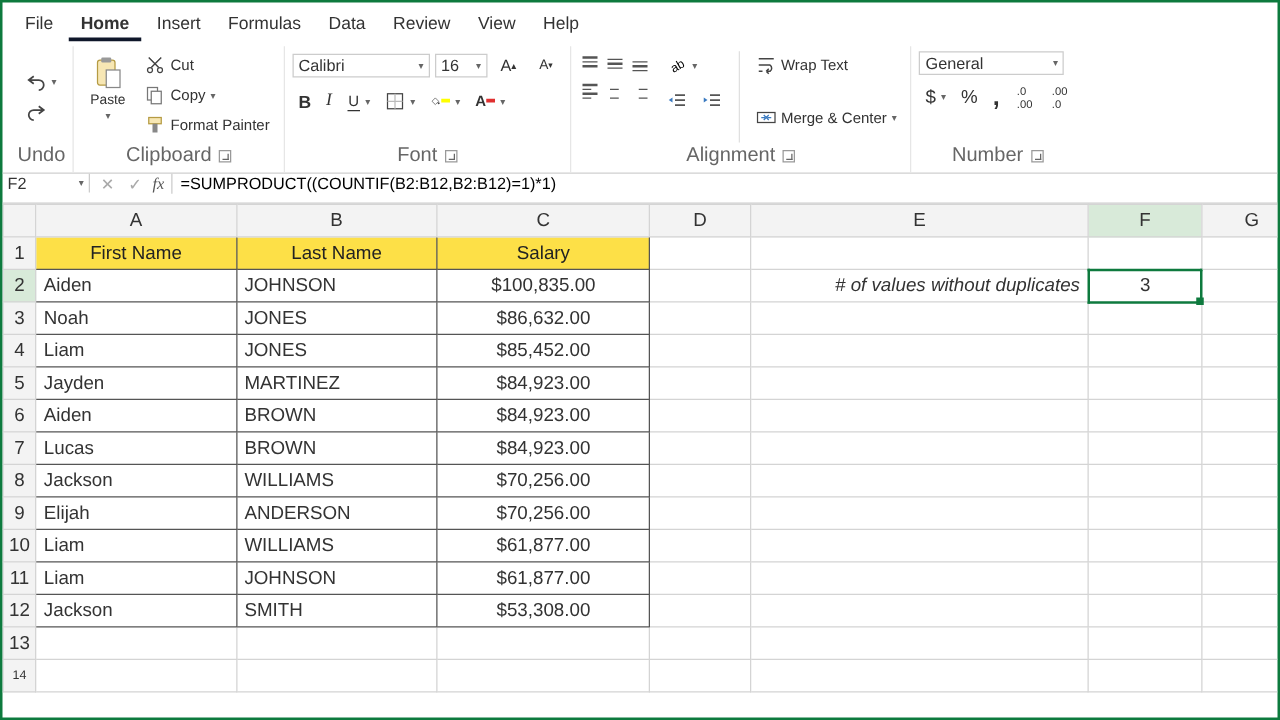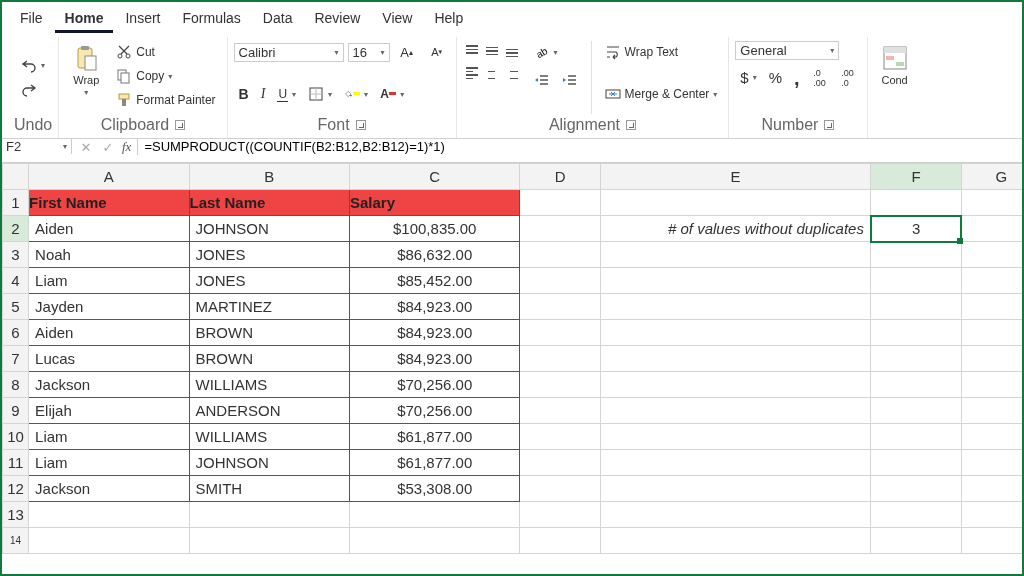--- a/index.html
+++ b/index.html
@@ -27,21 +27,21 @@
 
   .icon { width: 16px; height: 16px; display: inline-flex; align-items: center; justify-content: center; }
   .icon-big { width: 28px; height: 28px; }
   .icon svg, .icon-big svg { width: 100%; height: 100%; }
 
   .chev { font-size: 8px; color: #666; }
 
   .dd { border: 1px solid #ccc; padding: 1px 4px; font-size: 13px; background: #fff; display: flex; align-items: center; justify-content: space-between; cursor: pointer; }
   .dd.font { width: 110px; }
   .dd.size { width: 42px; }
-  .dd.numfmt { width: 104px; }
+  .dd.numfmt { width: 116px; }
 
   
   .fbar { display: flex; align-items: flex-start; border-bottom: 1px solid #ccc; height: 24px; font-size: 13px; }
   .name-box { width: 70px; border-right: 1px solid #ccc; display: flex; align-items: center; padding: 0 4px; justify-content: space-between; }
   .fx-controls { display: flex; align-items: center; border-right: 1px solid #ccc; padding: 0 6px; gap: 6px; color: #777; }
   .fx-label { font-style: italic; font-family: "Times New Roman", serif; font-size: 13px; color: #555; }
   .formula-input { flex: 1; padding: 0 6px; display: flex; align-items: center; border: none; font-size: 13px; background: transparent; }
 
   
   .grid-wrap { position: relative; overflow: hidden; height: calc(576px - 4px - 26px - 106px - 24px); }
@@ -52,21 +52,21 @@
   .col-hdr.sel, .row-hdr.sel { background: #d8ead9; }
 
   .col-A { width: 160px; }
   .col-B { width: 160px; }
   .col-C { width: 170px; }
   .col-D { width: 80px; }
   .col-E { width: 270px; }
   .col-F { width: 90px; }
   .col-G { width: 80px; }
 
-  .data-hdr { background: #ef4444; font-weight: 700; text-align: left; border: 1px solid #555 !important; font-size: 16px; color: #222; }
+  .data-hdr { background: #fde047; font-weight: 400; text-align: center; border: 1px solid #555 !important; font-size: 16px; color: #222; }
   .data-cell { border: 1px solid #555 !important; padding: 0 6px !important; text-align: left; }
   .data-cell.right { text-align: center; }
   .lbl-cell { padding: 0 6px !important; font-size: 17px; text-align: right; font-style: italic; }
   .sel-cell { border: 2px solid #0e7a3e !important; text-align: center; font-size: 17px; position: relative; }
   .sel-cell::after { content: ""; position: absolute; right: -3px; bottom: -3px; width: 6px; height: 6px; background: #0e7a3e; }
 
   .und-line { border-bottom: 1.5px solid #333; display: inline-block; padding: 0 1px; }
   .color-bar { display: block; width: 14px; height: 3px; margin-top: -1px; }
 
   .align-grid { display: grid; grid-template-columns: repeat(3, 18px); grid-template-rows: repeat(2, 20px); gap: 2px; }
@@ -113,21 +113,21 @@
   </div>
 
   <div class="group">
     <div class="group-body">
       <div class="btn btn-big">
         <span class="icon-big"><svg viewBox="0 0 28 28">
               <rect x="6" y="4" width="14" height="20" rx="2" fill="#f7e7b4" stroke="#b59b43"></rect>
               <rect x="9" y="2" width="8" height="4" rx="1" fill="#999"></rect>
               <rect x="13" y="12" width="11" height="14" fill="#fff" stroke="#888"></rect>
             </svg></span>
-        <span>Wrap</span>
+        <span>Paste</span>
         <span class="chev">▾</span>
       </div>
       <div class="vstack">
         <div class="btn">
           <span class="icon">
               <svg viewBox="0 0 16 16">
                 <circle cx="4" cy="12" r="2" fill="none" stroke="#444"></circle>
                 <circle cx="12" cy="12" r="2" fill="none" stroke="#444"></circle>
                 <path d="M5 10 L13 2 M11 10 L3 2" stroke="#444" stroke-width="1.2"></path>
               </svg>
@@ -155,21 +155,21 @@
         </div>
       </div>
     </div>
     <div class="group-label">
         <span>Clipboard</span>
         <span class="dlg-launch"></span>
       </div>
   </div>
 
   <div class="group">
-    <div class="group-body vstack" style="gap:20px">
+    <div class="group-body vstack" style="gap:7px">
       <div class="hstack" style="gap:4px">
         <div class="dd font">
             <span>Calibri</span>
             <span class="chev">▾</span>
           </div>
         <div class="dd size">
             <span>16</span>
             <span class="chev">▾</span>
           </div>
         <div class="btn">
@@ -365,34 +365,20 @@
             <span class="icon" style="font-size:9px">.00<br>.0</span>
           </div>
       </div>
     </div>
     <div class="group-label">
         <span>Number</span>
         <span class="dlg-launch"></span>
       </div>
   </div>
 
-  <div class="group" style="border-right:none">
-    <div class="group-body">
-      <div class="btn btn-big">
-        <span class="icon-big"><svg viewBox="0 0 28 28">
-              <rect x="3" y="3" width="22" height="22" fill="#fff" stroke="#888"></rect>
-              <rect x="3" y="3" width="22" height="6" fill="#e0e0e0"></rect>
-              <rect x="5" y="12" width="8" height="4" fill="#f2b5b5"></rect>
-              <rect x="15" y="18" width="8" height="4" fill="#b5d8b5"></rect>
-            </svg></span>
-        <span>Cond</span>
-      </div>
-    </div>
-    <div class="group-label">&nbsp;</div>
-  </div>
 </div>
 
 <div class="fbar">
   <div class="name-box">
       <span>F2</span>
       <span class="chev">▾</span>
     </div>
   <div class="fx-controls">
     <span class="icon" style="color:#aaa">✕</span>
     <span class="icon" style="color:#aaa">✓</span>

